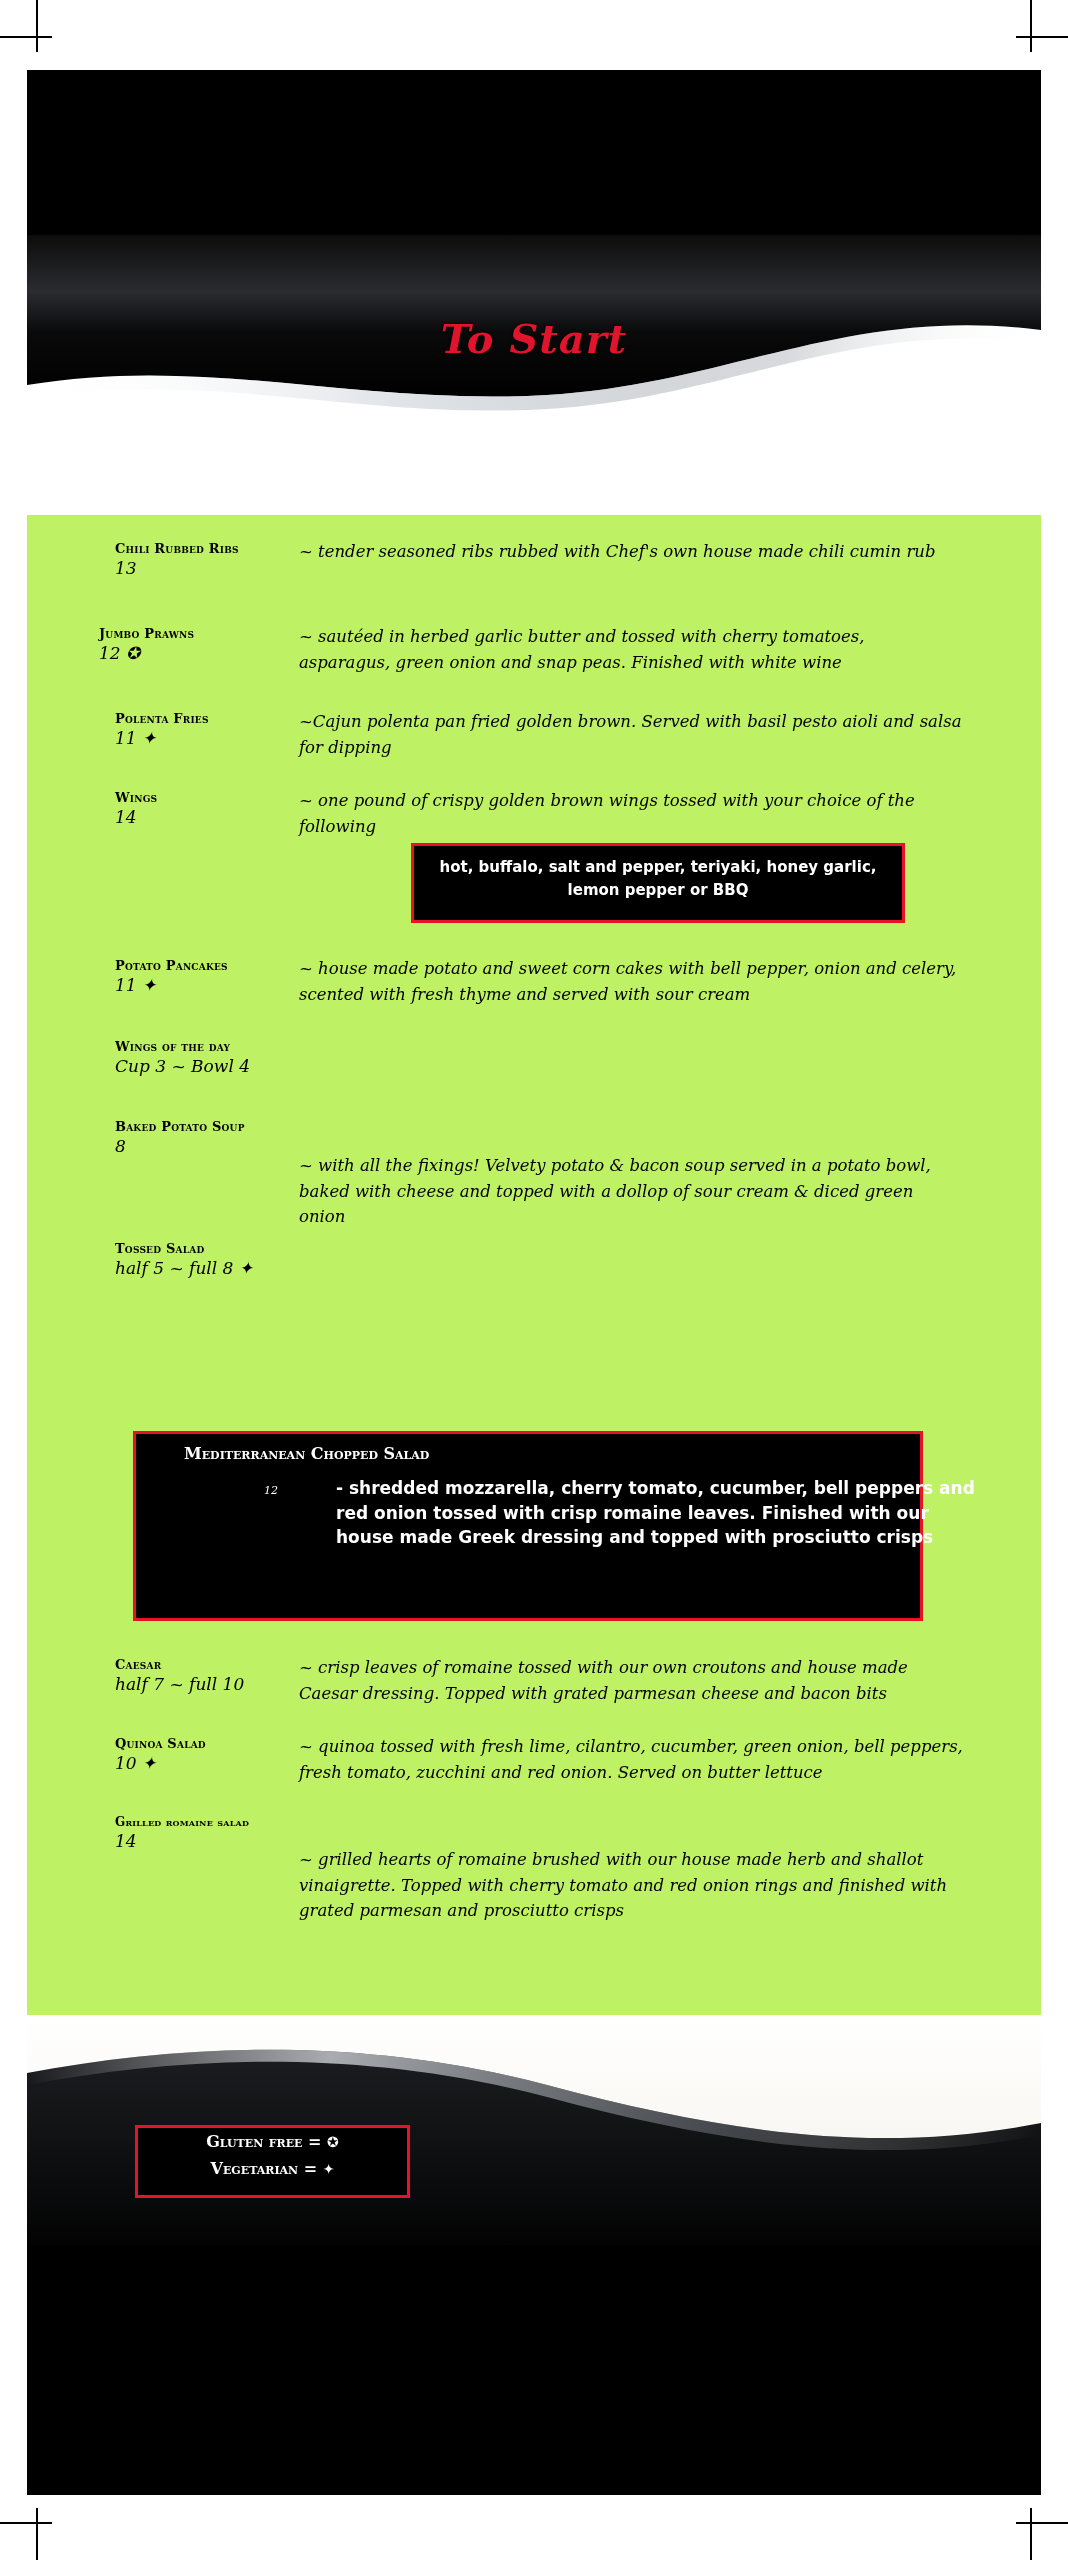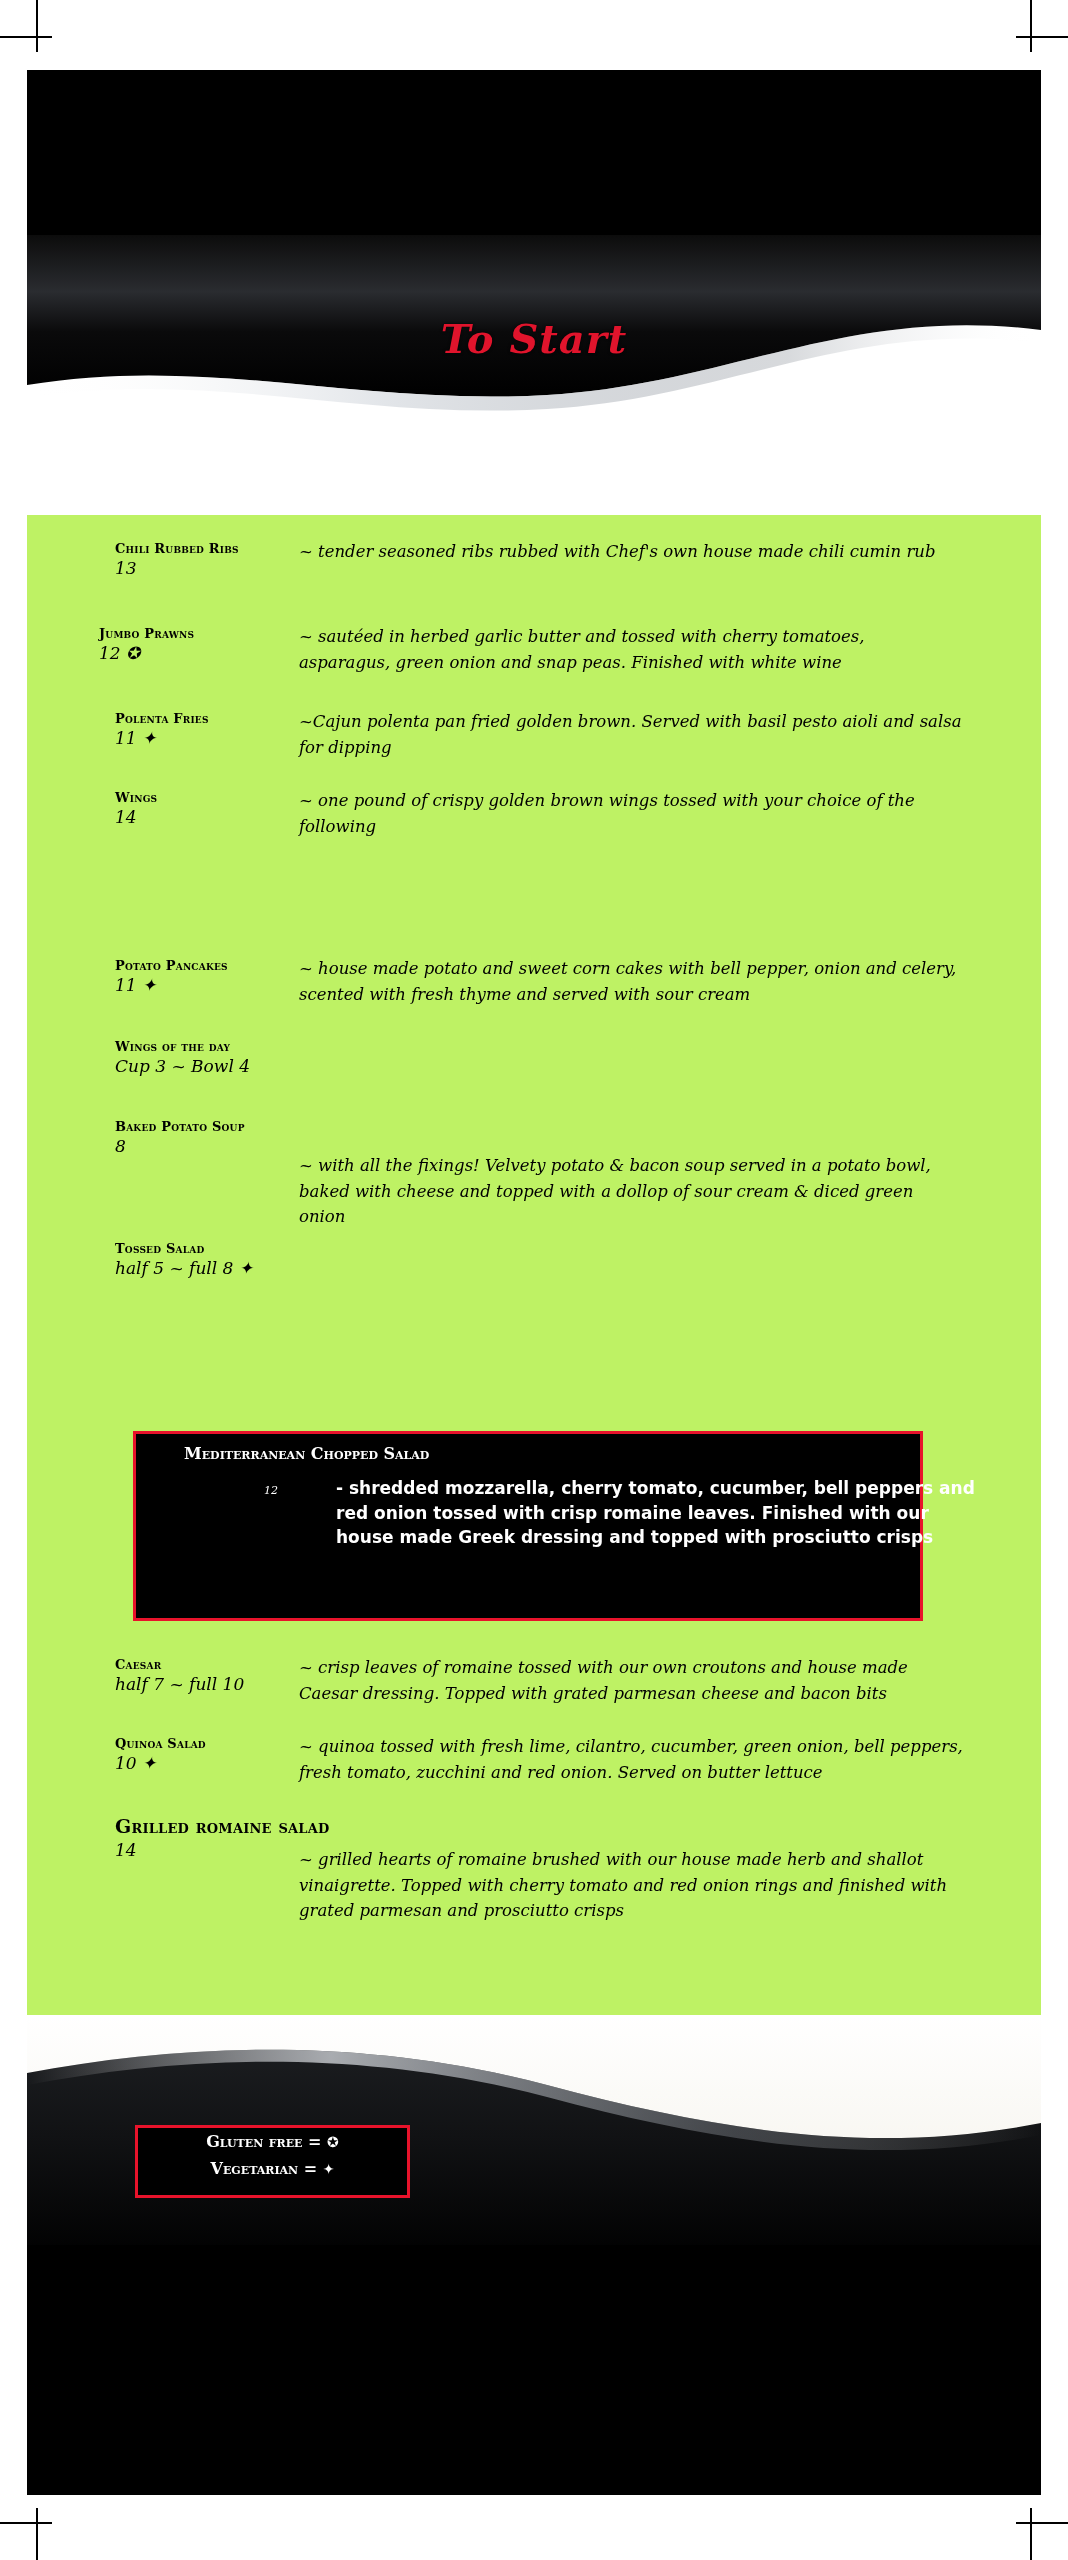--- a/index.html
+++ b/index.html
@@ -84,21 +84,21 @@
     font-family: "DejaVu Serif", serif;
     font-variant: small-caps;
     font-weight: bold;
     font-size: 13px;
     color: #000;
     line-height: 1.25;
     letter-spacing: 0.2px;
     white-space: nowrap;
   }
   .name.small {
-    font-size: 19px;
+    font-size: 12px;
   }
 
   .price {
     font-family: "DejaVu Serif", serif;
     font-style: italic;
     font-size: 17px;
     color: #000;
     line-height: 1.3;
     white-space: nowrap;
   }
@@ -262,20 +262,23 @@
       <div class="price">11 ✦</div>
     </div>
     <div class="item desc" style="left:272px; top:184px; width:670px;">~Cajun polenta pan fried golden brown.  Served with basil pesto aioli and salsa for dipping</div>
 
     <div class="item" style="left:88px; top:265px; width:190px;">
       <div class="name">Wings</div>
       <div class="price">14</div>
     </div>
     <div class="item desc" style="left:272px; top:263px; width:670px;">~ one pound of crispy golden brown wings  tossed with  your choice of the following</div>
 
+    <div class="redbox" style="left:384px; top:318px; width:494px; height:80px;">
+      <div class="wing-text">hot, buffalo, salt and pepper, teriyaki, honey garlic, lemon pepper or BBQ</div>
+    </div>
 
     <div class="item" style="left:88px; top:433px; width:200px;">
       <div class="name">Potato Pancakes</div>
       <div class="price">11 ✦</div>
     </div>
     <div class="item desc" style="left:272px; top:431px; width:665px;">~ house made potato and sweet corn cakes with bell pepper, onion and celery, scented with fresh thyme and served with sour cream</div>
 
     <div class="item" style="left:88px; top:514px; width:220px;">
       <div class="name">Wings of the day</div>
       <div class="price">Cup 3 ~ Bowl 4</div>

